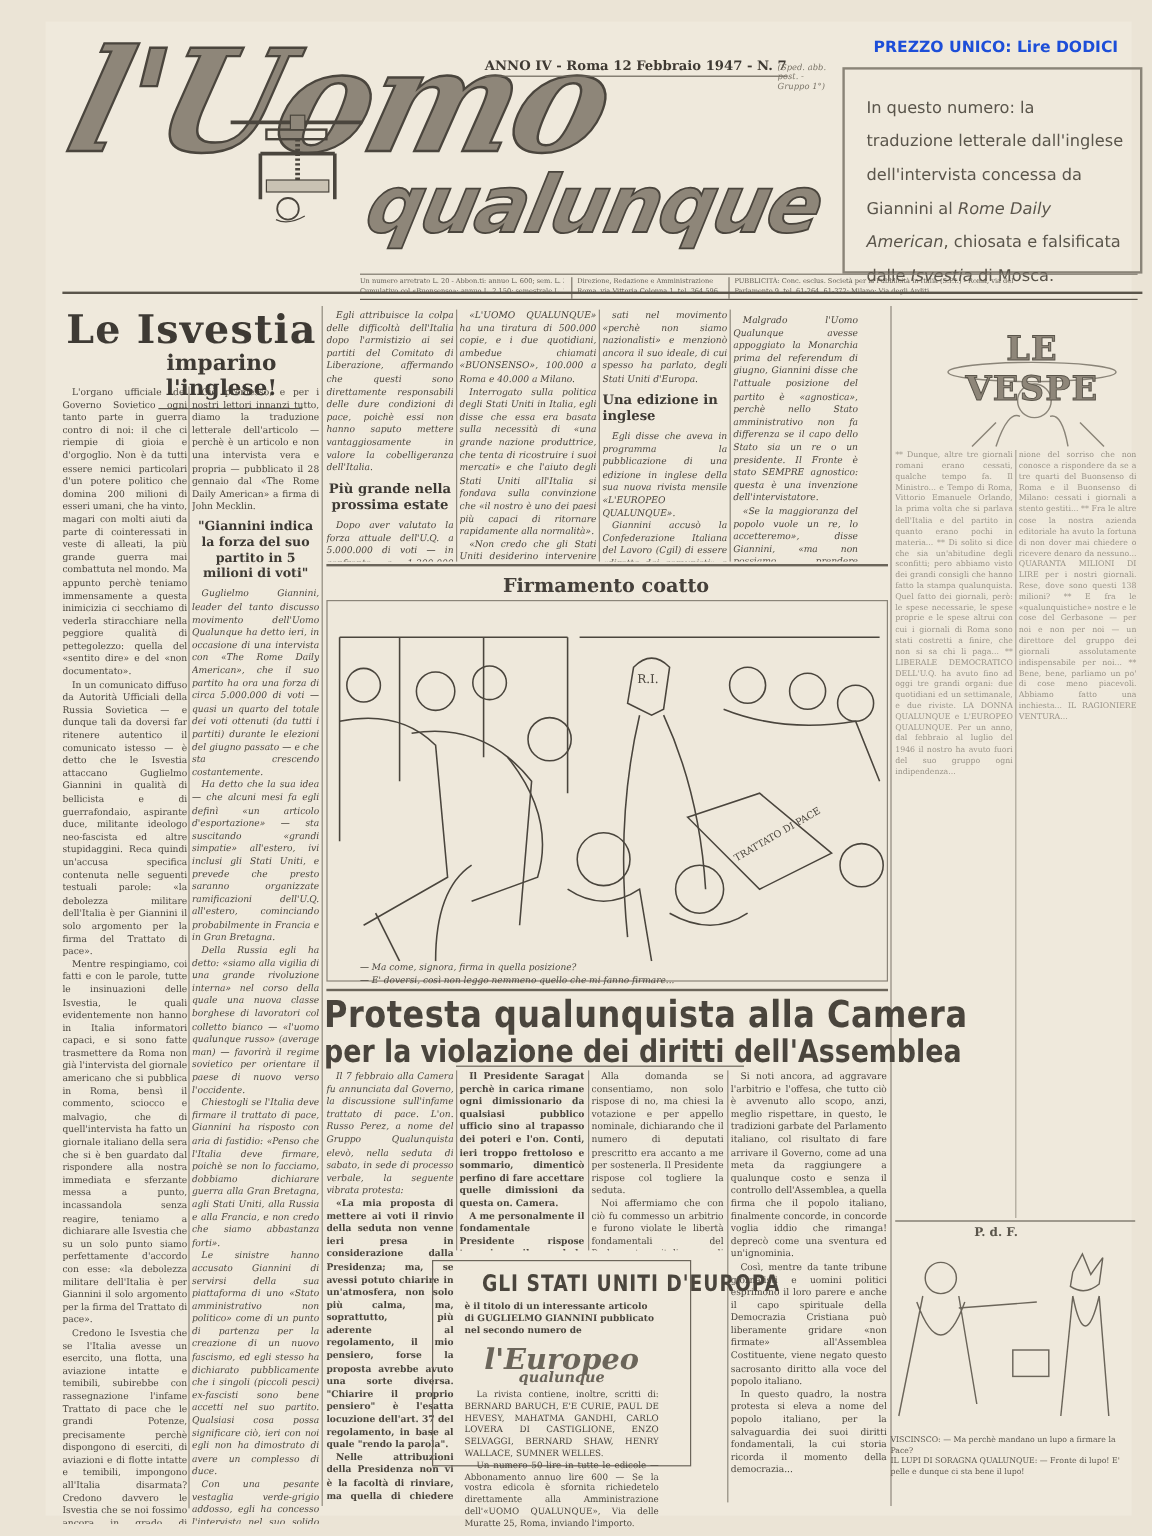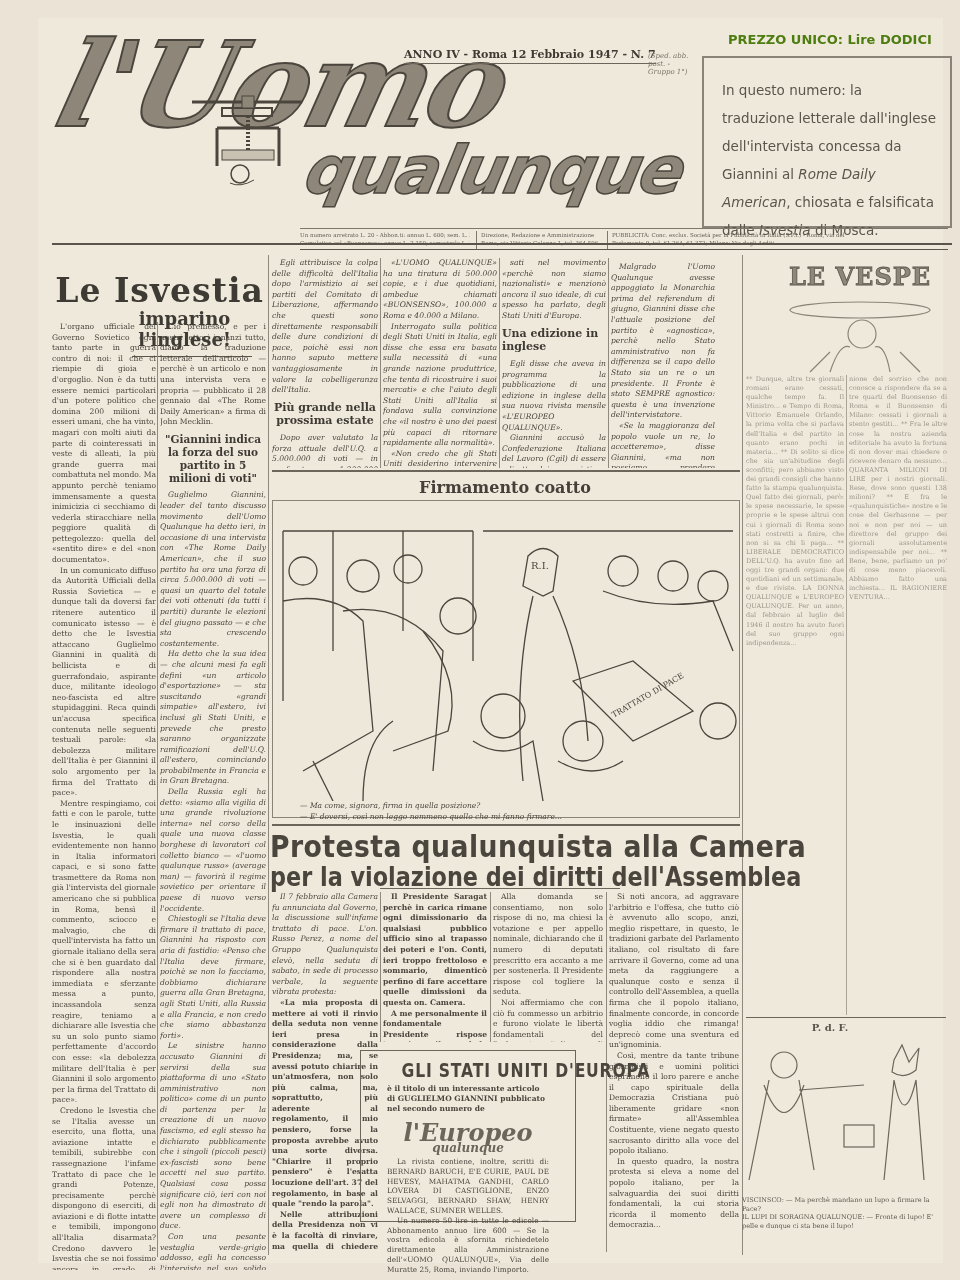--- a/index.html
+++ b/index.html
@@ -34,39 +34,39 @@
   }
   .issue-line {
     position: absolute; left: 352px; top: 30px; font-size: 11px; font-weight: bold;
     color: #3f3a33; border-bottom: 1px solid #6b655a; padding-bottom: 2px;
   }
   .postal-line {
     position: absolute; left: 596px; top: 34px; font-size: 7px; font-style: italic; color: #7a7468;
   }
   .price-line {
     position: absolute; left: 728px; top: 32px;
-    font-family: "DejaVu Sans", sans-serif; font-size: 13px; font-weight: bold; color: #4d7c0f;
+    font-family: "DejaVu Sans", sans-serif; font-size: 13px; font-weight: bold; color: #1d4ed8;
   }
   .box-notice {
     position: absolute; left: 702px; top: 56px; width: 250px; height: 172px;
     border: 2px solid #8a8478; padding: 18px 14px 10px 18px;
     font-family: "DejaVu Sans", sans-serif; font-size: 13.5px; line-height: 28px; color: #5a554b;
   }
   .box-notice em { font-style: italic; }
   .subbar {
     position: absolute; left: 300px; top: 228px; width: 648px; height: 22px;
     border-top: 1px solid #7d776c; border-bottom: 1.5px solid #5a554b;
     font-size: 5.5px; line-height: 8px; color: #5f5a50; display: flex; gap: 6px; padding-top: 2px;
   }
   .subbar div { overflow: hidden; white-space: nowrap; }
   .rule-main { position: absolute; left: 52px; top: 243px; width: 900px; height: 2px; background: #5a554b; }
 
   
   .lead-head {
-    position: absolute; left: 52px; top: 255px; width: 215px; text-align: center; margin-top: 16px;
+    position: absolute; left: 52px; top: 255px; width: 215px; text-align: center;
   }
   .lead-head .h1 {
     font-family: "DejaVu Serif", serif; font-weight: bold; font-size: 33px; color: #3e3a34; letter-spacing: 1px;
   }
   .lead-head .h2 {
     font-family: "DejaVu Serif", serif; font-weight: bold; font-size: 18px; color: #3e3a34; margin-top: -2px; padding-left: 50px;
   }
   .lead-head .rule { width: 120px; height: 1px; background: #5a554b; margin: 6px auto 0 80px; }
 
   
@@ -119,22 +119,22 @@
   }
   .europa-logo small { display: block; font-size: 12px; margin-top: -6px; }
   .europa-body { font-size: 7.3px; line-height: 9.8px; color: #4a453d; text-align: justify; }
   .europa-body p { text-indent: 10px; }
 
   
   .vespe {
     position: absolute; left: 770px; top: 262px; width: 175px; height: 115px;
   }
   .vespe-title {
-    position: absolute; left: 10px; top: 0; width: 160px; text-align: center;
-    font-family: "DejaVu Serif", serif; font-weight: bold; font-size: 24px; color: #8e8679;
+    position: absolute; left: 10px; top: 12px; width: 160px; text-align: center;
+    font-family: "DejaVu Serif", serif; font-weight: bold; font-size: 28px; color: #8e8679;
     -webkit-text-stroke: 0.8px #5a554b; letter-spacing: 1px;
   }
   .faded { color: #9a9488 !important; }
   .pdf-title {
     position: absolute; left: 800px; top: 1022px; width: 60px; text-align: center;
     font-size: 10px; font-weight: bold; color: #5a554b;
   }
   .pdf-cartoon { position: absolute; left: 744px; top: 1040px; width: 200px; height: 152px; }
   .pdf-caption {
     position: absolute; left: 742px; top: 1196px; width: 205px;

